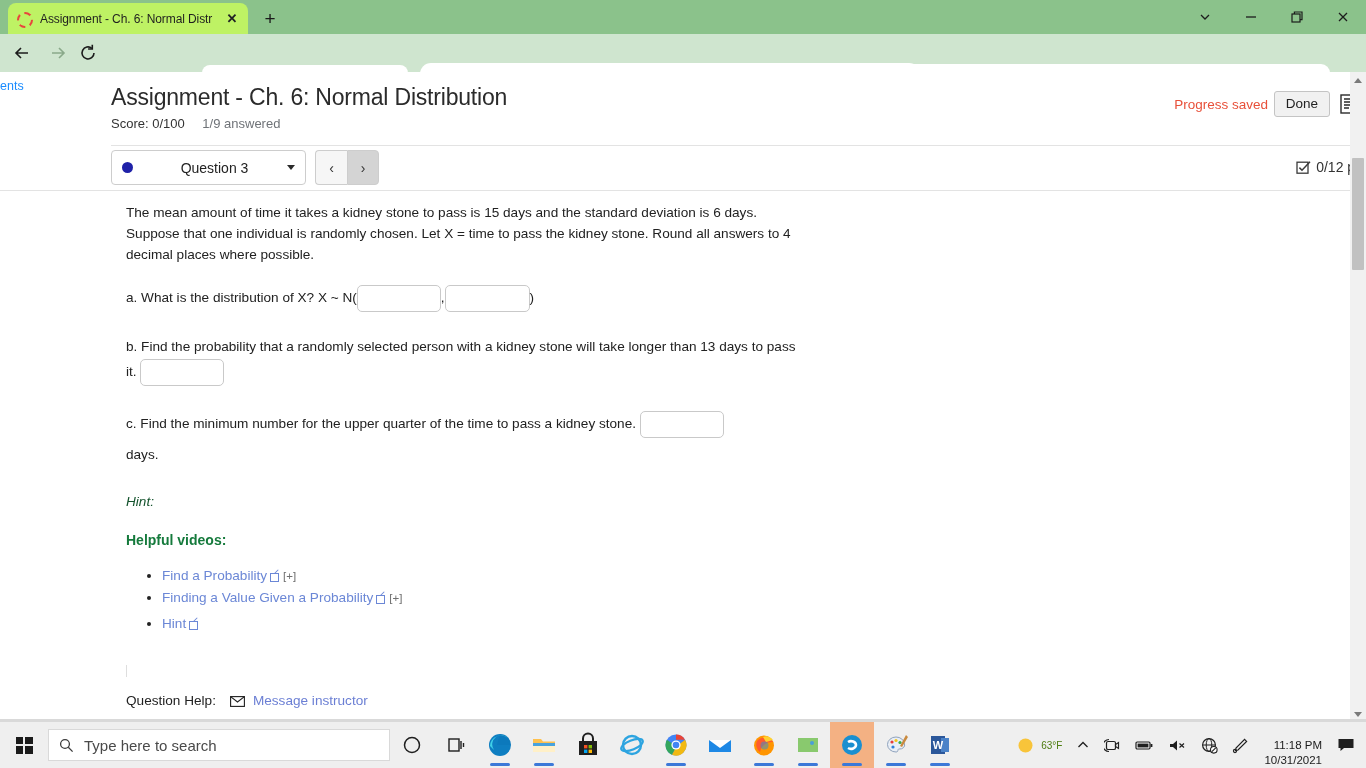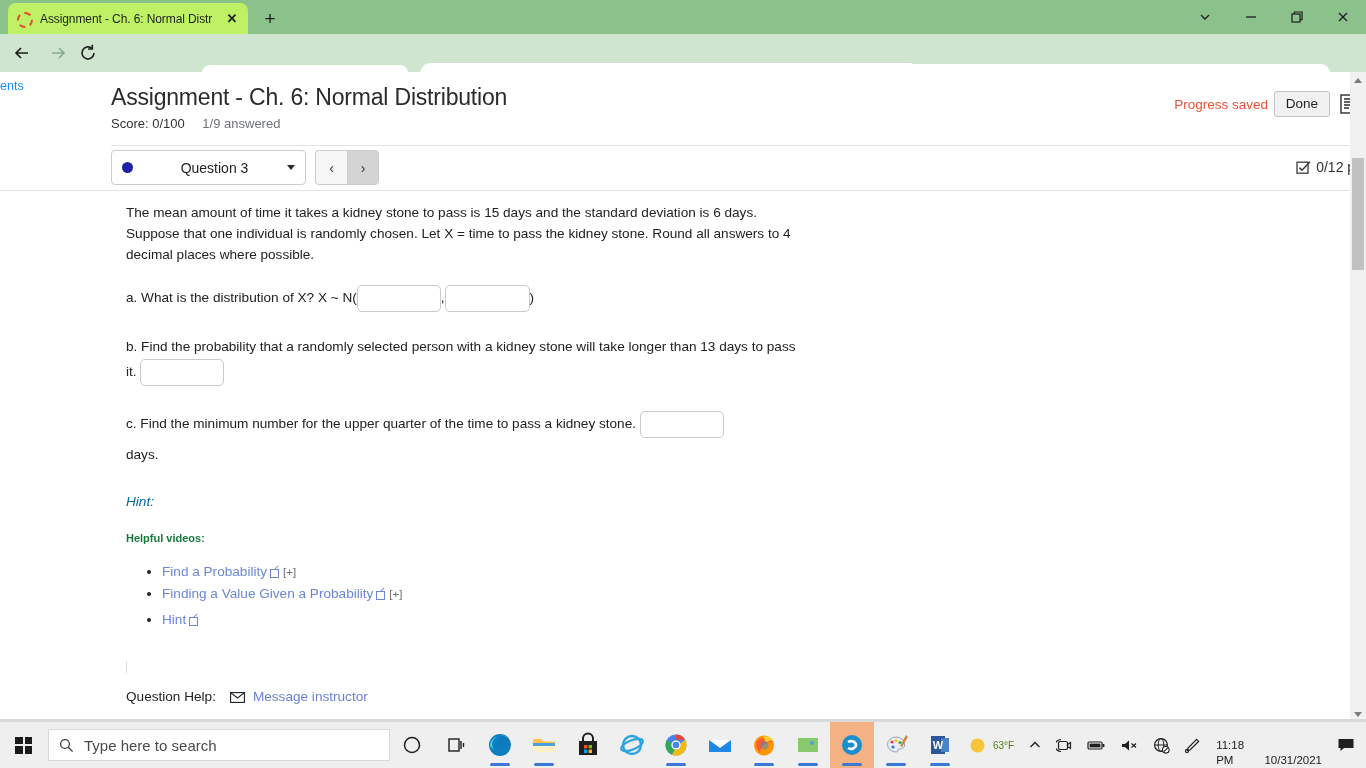--- a/index.html
+++ b/index.html
@@ -133,22 +133,22 @@
     border:1px solid #c9c9c9; border-radius:5px; background:#fff;
     font-family:inherit; font-size:13px; padding:0 6px;
   }
   .blank.wide { width:85px; }
   .blank.med { width:84px; }
 
   .pa { margin-top:20px; }
   .pb { margin-top:22px; }
   .pc { margin-top:25px; }
 
-  .hint-label { margin-top:27px; font-size:13.6px; font-style:italic; color:#0369a1; }
-  .helpful { margin-top:23px; font-size:11px; font-weight:bold; color:#157a3c; }
+  .hint-label { margin-top:27px; font-size:13.6px; font-style:italic; color:#14532d; }
+  .helpful { margin-top:23px; font-size:14px; font-weight:bold; color:#157a3c; }
   .vidlist { margin-top:18px; padding-left:36px; }
   .vidlist li { font-size:13.6px; color:#222; line-height:19px; margin-bottom:2px; list-style:disc; }
   .vlink { color:#6b87d6; text-decoration:none; cursor:pointer; font-size:13.6px; }
   .ext { display:inline-block; width:9px; height:9px; position:relative; margin-left:3px; }
   .ext::before { content:""; position:absolute; left:0; top:2px; width:7px; height:7px;
                  border:1px solid #6b87d6; }
   .ext::after { content:""; position:absolute; left:4px; top:0px; width:5px; height:1px;
                 background:#6b87d6; box-shadow:4px 1px 0 -1px #6b87d6; transform:rotate(-45deg); }
   .plus { font-size:11.5px; color:#6f6f6f; margin-left:4px; }
   .hintlink { list-style:none; margin-top:6px; margin-left:0px; }
@@ -181,21 +181,21 @@
     display:flex; align-items:center; padding:0 10px; cursor:text;
   }
   .tbsearch .ph { font-size:15px; color:#4a4a4a; margin-left:10px; }
   .tb-icons { display:flex; align-items:center; }
   .tbi { width:44px; height:46px; display:flex; align-items:center; justify-content:center; position:relative; cursor:pointer; }
   .tbi.active { background:#f4b183; }
   .tbi .ul { position:absolute; bottom:2px; left:12px; width:20px; height:3px; background:#3b78d8; border-radius:2px; }
   .tray { margin-left:auto; display:flex; align-items:center; height:46px; padding-right:4px; }
   .tray-item { height:46px; display:flex; align-items:center; justify-content:center; padding:0 7px; cursor:pointer; }
   .temp { font-size:10px; color:#4d7c0f; }
-  .clock { display:flex; flex-direction:row; align-items:flex-end; justify-content:flex-start;
+  .clock { display:flex; flex-direction:column; align-items:flex-end; justify-content:flex-end;
            font-size:11.5px; color:#1b1b1b; line-height:15px; padding:0 8px; cursor:pointer; height:46px; }
   
   .g { width:26px; height:26px; display:block; }
 </style>
 </head>
 <body>
 
 <div class="browser">
 
   <div class="tabstrip">

